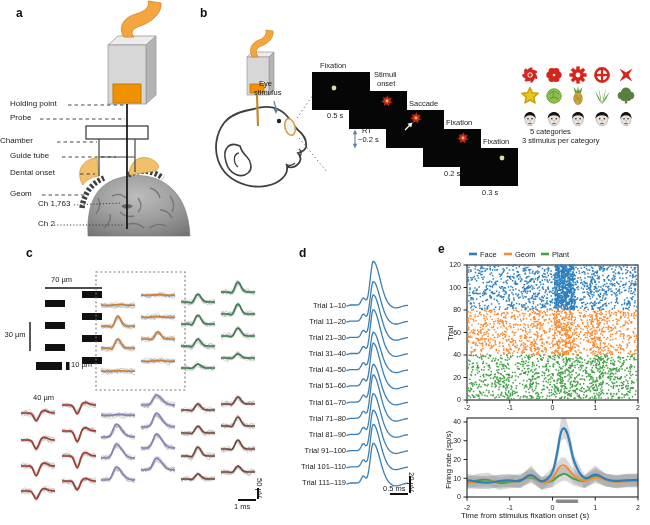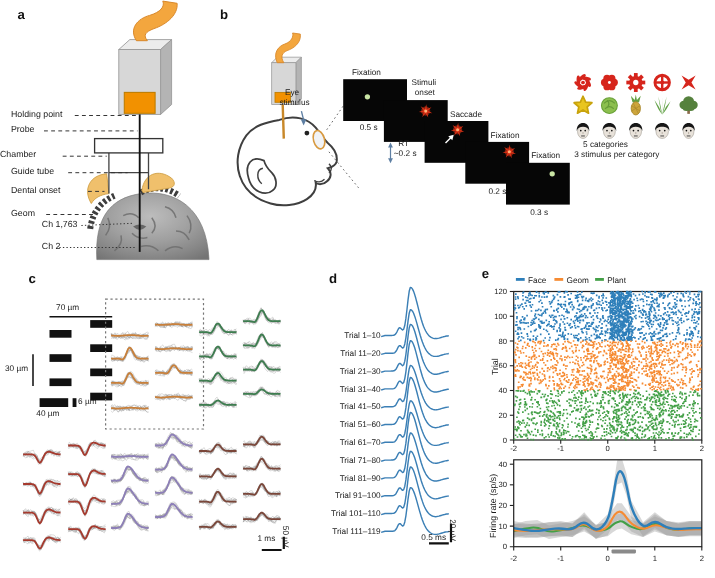--- a/index.html
+++ b/index.html
@@ -771,23 +771,24 @@
 
   <div class="lab lab7 c" style="left:259px;top:80px;width:30px">Eye</div>
   <div class="lab lab7 c" style="left:254px;top:89px;width:40px">stimulus</div>
   <div class="lab lab7" style="left:362px;top:127px">RT</div>
   <div class="lab lab7" style="left:358px;top:136px">~0.2 s</div>
   <div class="lab lab7 c" style="left:530px;top:128px;width:96px">5 categories</div>
   <div class="lab lab7 c" style="left:522px;top:137px;width:112px">3 stimulus per category</div>
 
   <div class="lab lab7 c" style="left:51px;top:276px;width:44px">70 µm</div>
   <div class="lab lab7 r" style="left:2px;top:331px;width:26px">30 µm</div>
-  <div class="lab lab7" style="left:33px;top:372px">40 µm</div>
-  <div class="lab lab7" style="left:71px;top:361px">6 µm</div>
-  <div class="lab lab7 c" style="left:234px;top:486px;width:26px">1 ms</div>
+  <div class="lab lab7" style="left:33px;top:394px">40 µm</div>
+  <div class="lab lab7" style="left:71px;top:361px">10 µm</div>
+  <div class="lab lab7 c" style="left:234px;top:503px;width:26px">1 ms</div>
   <div class="lab lab7 vtext90" style="left:263px;top:478px">50 µV</div>
 
   <div class="lab lab7 c" style="left:383px;top:485px;width:32px">0.5 ms</div>
   <div class="lab lab7 vtext90" style="left:415px;top:472px">20 µV</div>
 
   <div class="lab vtext" style="left:447px;top:341px">Trial</div>
   <div class="lab vtext" style="left:445px;top:489px">Firing rate (sp/s)</div>
+  <div class="lab c" style="left:461px;top:512px;width:184px">Time from stimulus fixation onset (s)</div>
 </div>
 
 </body></html>

